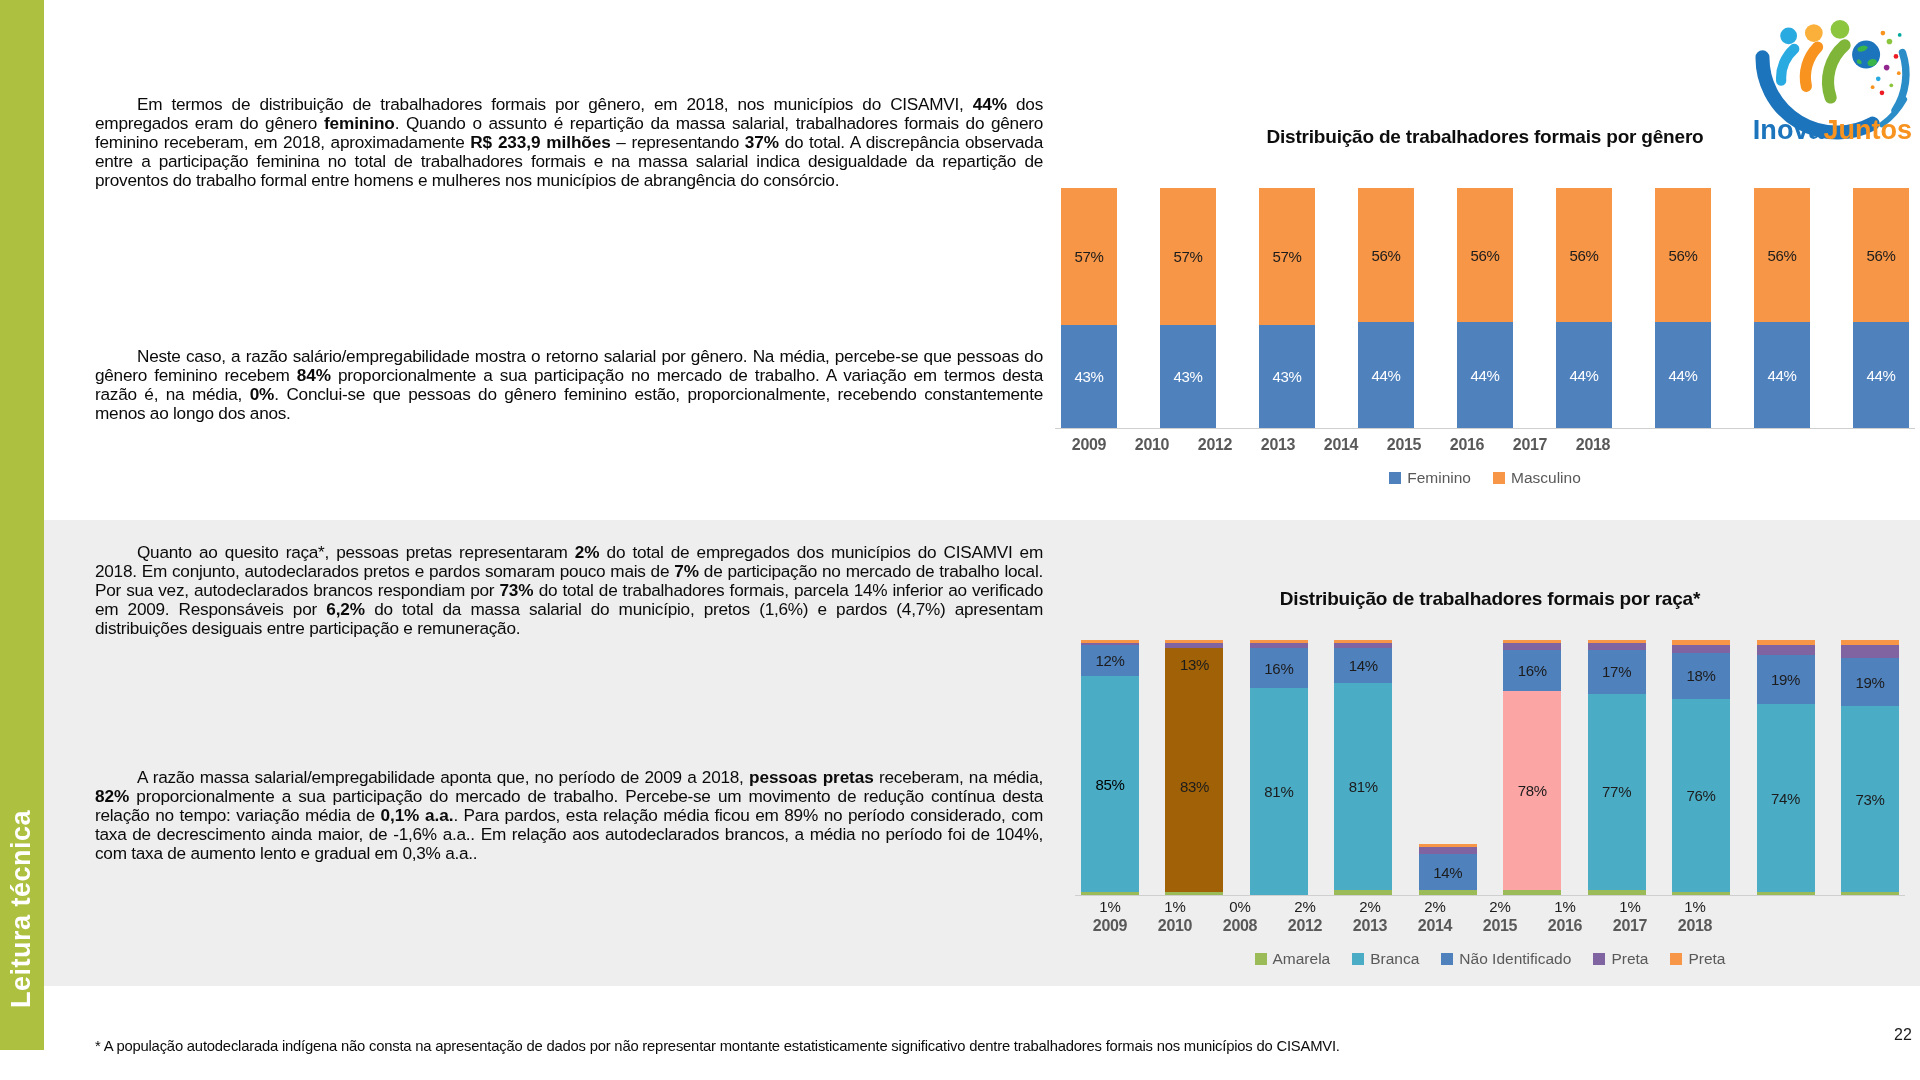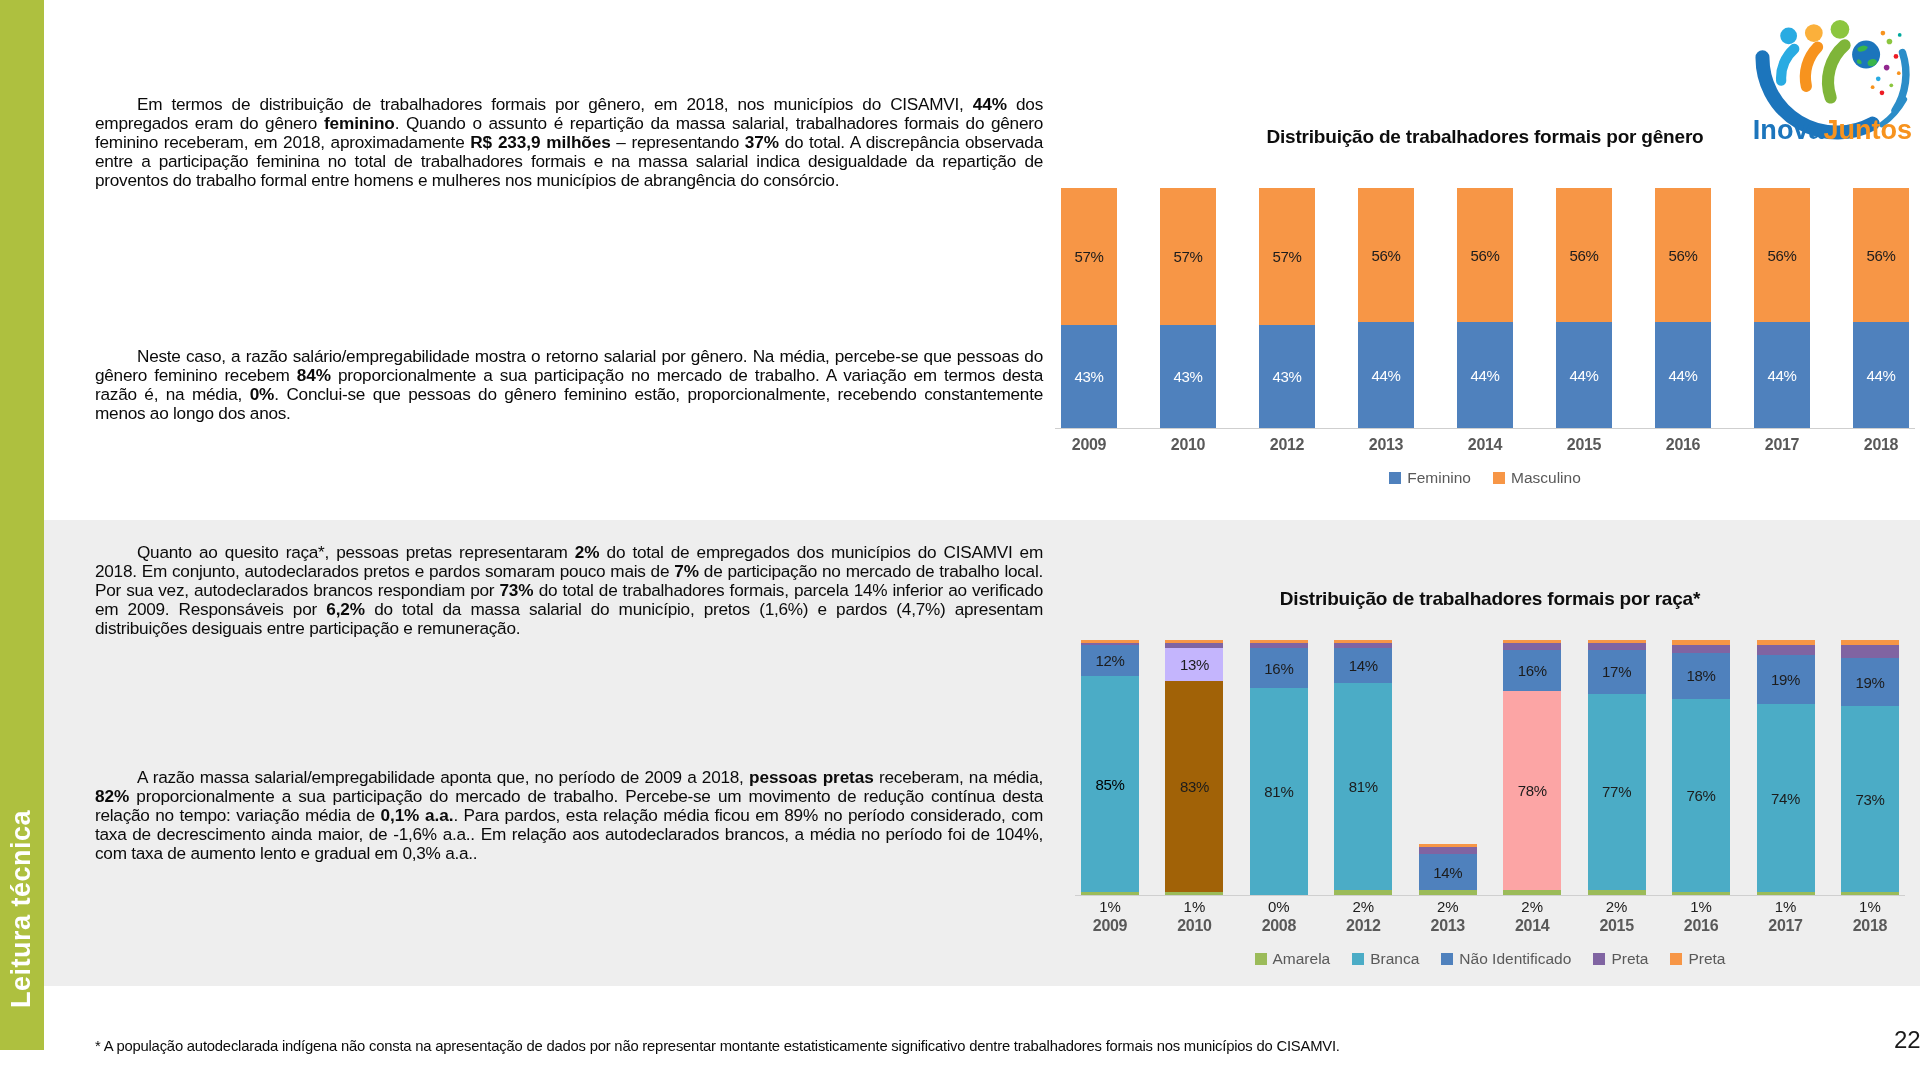--- a/index.html
+++ b/index.html
@@ -23,32 +23,32 @@
   .chart-title{font-weight:bold;font-size:19px;color:#0d0d0d;text-align:center;letter-spacing:-0.2px;}
   .chart-gender .plot{margin-top:40px;}
   .chart-race  .plot{margin-top:30px;}
   .plot{position:relative;height:var(--plot-h);display:flex;justify-content:space-between;
         align-items:flex-end;padding:0 6px;}
   .bar{width:var(--bw);height:100%;display:flex;flex-direction:column-reverse;}
   .seg{position:relative;width:100%;}
   .seg-label{position:absolute;inset:0;display:flex;align-items:center;justify-content:center;
         font-size:15px;letter-spacing:-0.3px;}
   .axis-line{position:absolute;left:0;right:0;bottom:-1px;height:1px;background:#cfcfcf;}
-  .sub-row,.cat-row{display:flex;justify-content:space-between;padding:0 6px;}
+  .sub-row,.cat-row{display:flex;padding:0 6px;gap:7px;}
   .sub-row{margin-top:3px;}
   .cat-row{margin-top:2px;}
   .sub{width:var(--bw);text-align:center;font-size:15px;color:#1c1c1c;}
   .cat{width:var(--bw);text-align:center;font-size:16px;font-weight:bold;color:#595959;letter-spacing:-0.3px;}
   .chart-gender .cat-row{margin-top:8px;}
   .legend{display:flex;justify-content:center;align-items:center;gap:22px;margin-top:15px;}
   .legend-item{display:flex;align-items:center;gap:6px;font-size:15.5px;color:#595959;}
   .swatch{width:12px;height:12px;flex:0 0 auto;}
   
   .footnote{position:absolute;left:95px;top:1038px;width:1420px;font-size:14.8px;color:#0a0a0a;letter-spacing:-0.2px;}
-  .page-number{position:absolute;left:1894px;top:1026px;font-size:24px;color:#1a1a1a;text-align:center;}
+  .page-number{position:absolute;left:1894px;top:1026px;font-size:16px;color:#1a1a1a;text-align:center;}
   
   .logo{position:absolute;left:1750px;top:6px;width:165px;height:140px;}
 </style>
 </head>
 <body>
 
 <div class="page">
 
   <div class="sidebar">
     <div class="sidebar-label">Leitura técnica</div>
@@ -176,21 +176,21 @@
               <div class="seg-label" style="color: rgb(28, 28, 28);">12%</div>
             </div>
             <div class="seg" style="background: rgb(128, 100, 162); height: 1%;"></div>
             <div class="seg" style="background: rgb(247, 150, 70); height: 1%;"></div>
           </div>
           <div class="bar">
             <div class="seg" style="background: rgb(155, 187, 89); height: 1%;"></div>
             <div class="seg" style="background: #a16207; height: 83%;">
               <div class="seg-label" style="color: rgb(28, 28, 28);">83%</div>
             </div>
-            <div class="seg" style="background: #c4b5fd; height: 13%;">
+            <div class="seg" style="background: #a16207; height: 13%;">
               <div class="seg-label" style="color: rgb(28, 28, 28);">13%</div>
             </div>
             <div class="seg" style="background: rgb(128, 100, 162); height: 2%;"></div>
             <div class="seg" style="background: rgb(247, 150, 70); height: 1%;"></div>
           </div>
           <div class="bar">
             <div class="seg" style="background: rgb(155, 187, 89); height: 0%;"></div>
             <div class="seg" style="background: rgb(75, 172, 198); height: 81%;">
               <div class="seg-label" style="color: rgb(28, 28, 28);">81%</div>
             </div>

